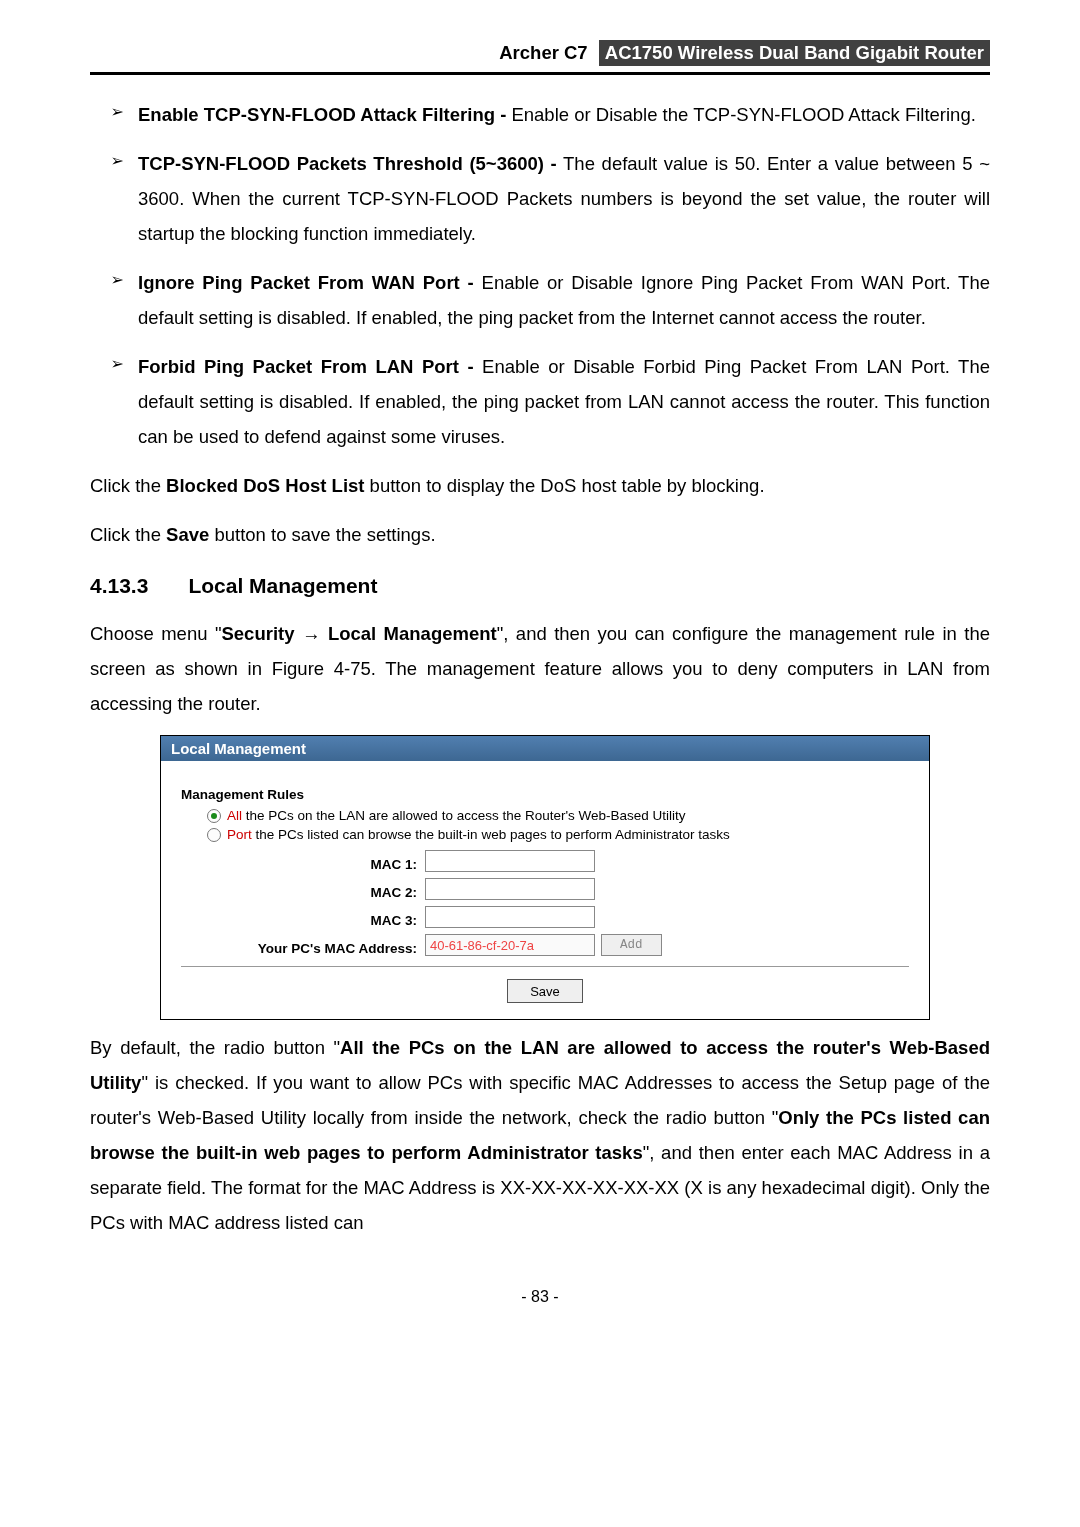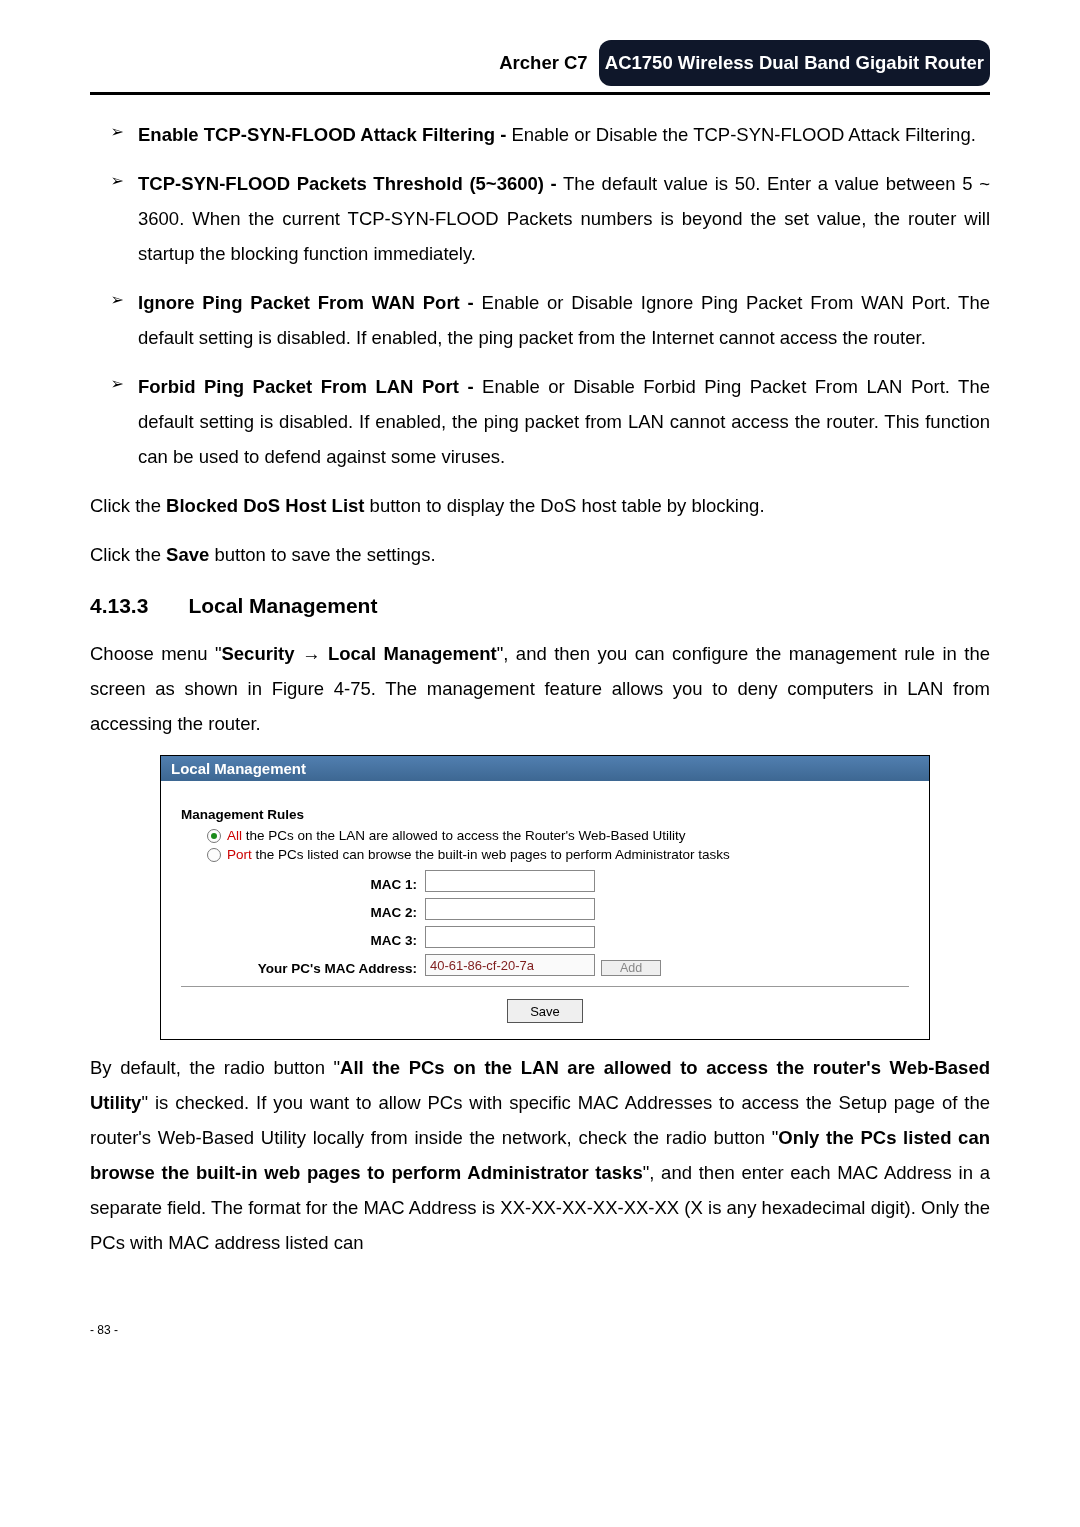--- a/index.html
+++ b/index.html
@@ -20,24 +20,23 @@
       text-align: right;
       font-size: 18.5px;
       font-weight: bold;
     }
     .hdr-model {
       display: inline-block;
       padding-right: 6px;
     }
     .hdr-black {
       display: inline-block;
-      background: #0f172a;
+      background: #404040;
       color: #fff;
-      padding: 12px 6px;
-      border-radius: 12px;
+      padding: 2px 6px;
     }
     .bullets { margin: 0 0 14px 10px; }
     .bullet-item {
       display: flex;
       gap: 14px;
       margin: 0 0 14px 0;
     }
     .bullet-arrow {
       flex-shrink: 0;
       width: 24px;
@@ -117,32 +116,32 @@
       font-weight: bold;
       font-size: 13.5px;
       padding-right: 8px;
     }
     .form-input {
       height: 22px;
       width: 170px;
       border: 1px solid #888;
       font-size: 13px;
       padding: 1px 4px;
-      color: #7f1d1d;
+      color: #ef4444;
       font-family: Arial, Helvetica, sans-serif;
     }
     .btn {
-      height: 16px;
+      height: 22px;
       border: 1px solid #888;
       background: #efefef;
       font-size: 12.5px;
       padding: 0 18px;
       color: #888;
       margin-left: 6px;
-      font-family: Liberation Sans, sans-serif;
+      font-family: Liberation Mono, monospace;
     }
     .save-row {
       border-top: 1px solid #999;
       margin-top: 10px;
       padding: 12px 0;
       text-align: center;
     }
     .save-btn {
       height: 24px;
       border: 1px solid #555;
@@ -150,23 +149,23 @@
       font-size: 13px;
       padding: 0 22px;
       font-family: Arial, Helvetica, sans-serif;
     }
     .caption {
       text-align: center;
       font-size: 18.5px;
       margin: 12px 0 18px 0;
     }
     .footer {
-      text-align: left;
-      font-size: 12px;
-      margin-top: 63px;
+      text-align: center;
+      font-size: 16px;
+      margin-top: 48px;
     }
     b { font-weight: bold; }
   </style>
 </head>
 <body>
 
 <div class="page">
 
   <div class="header-bar">
     <span class="hdr-model">Archer C7</span>

